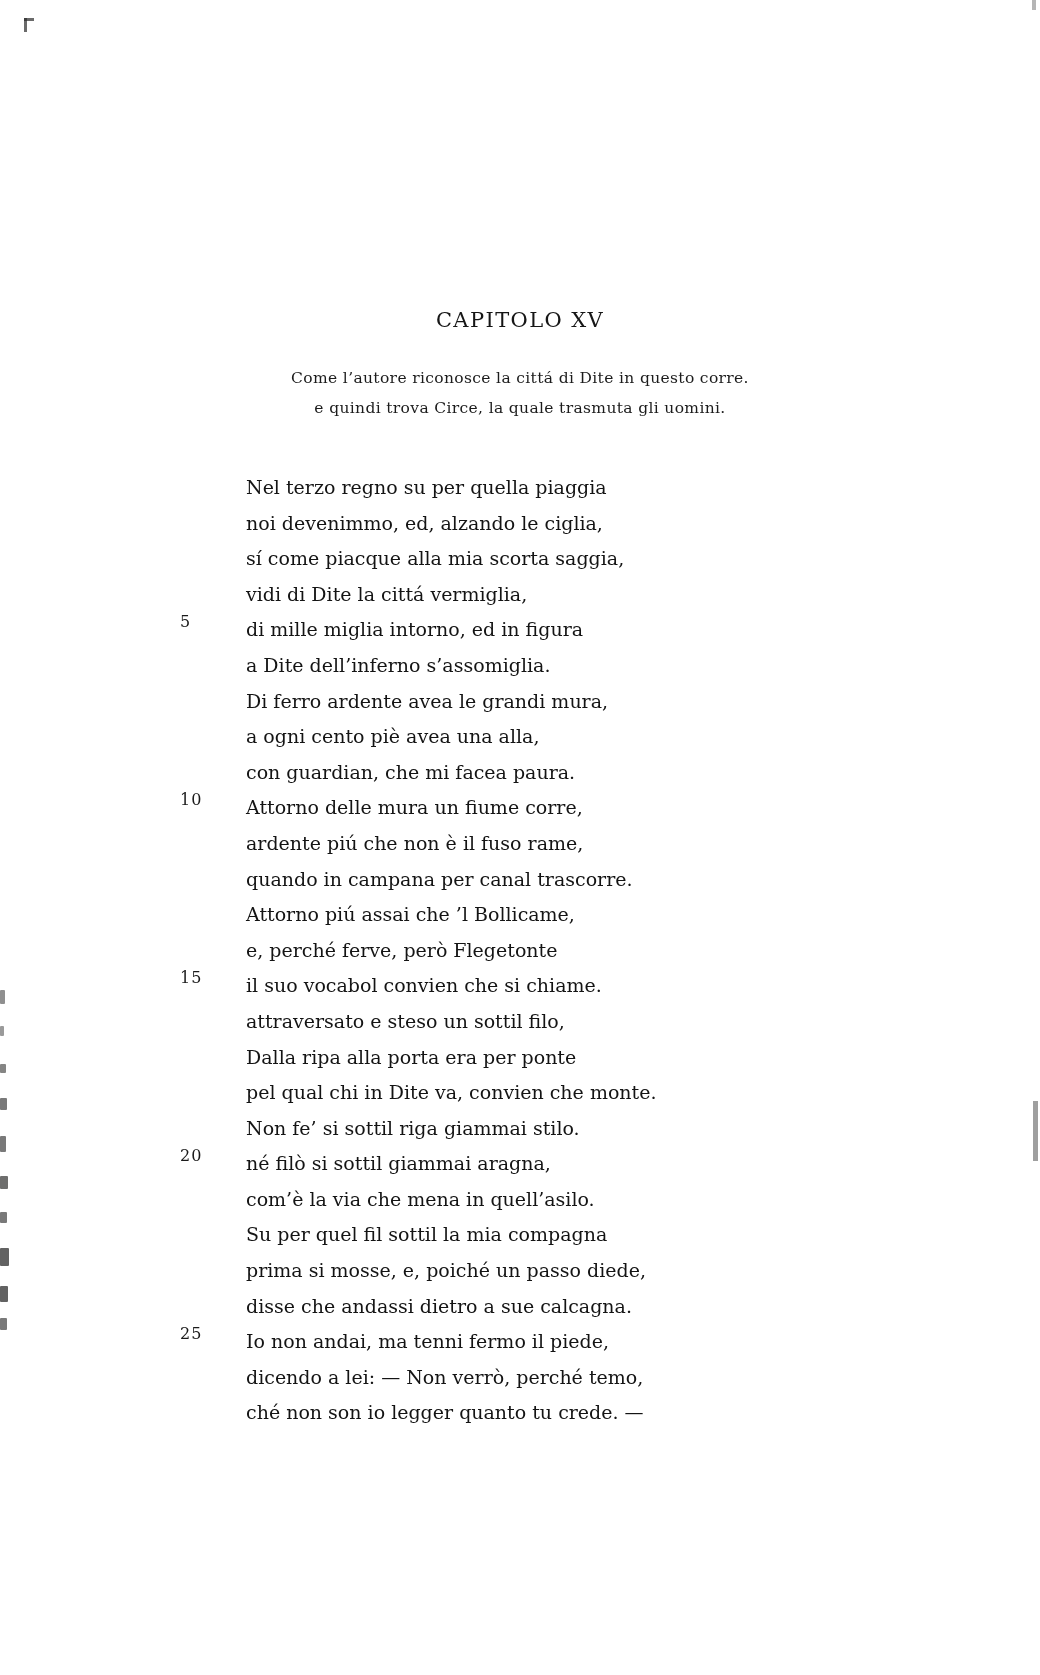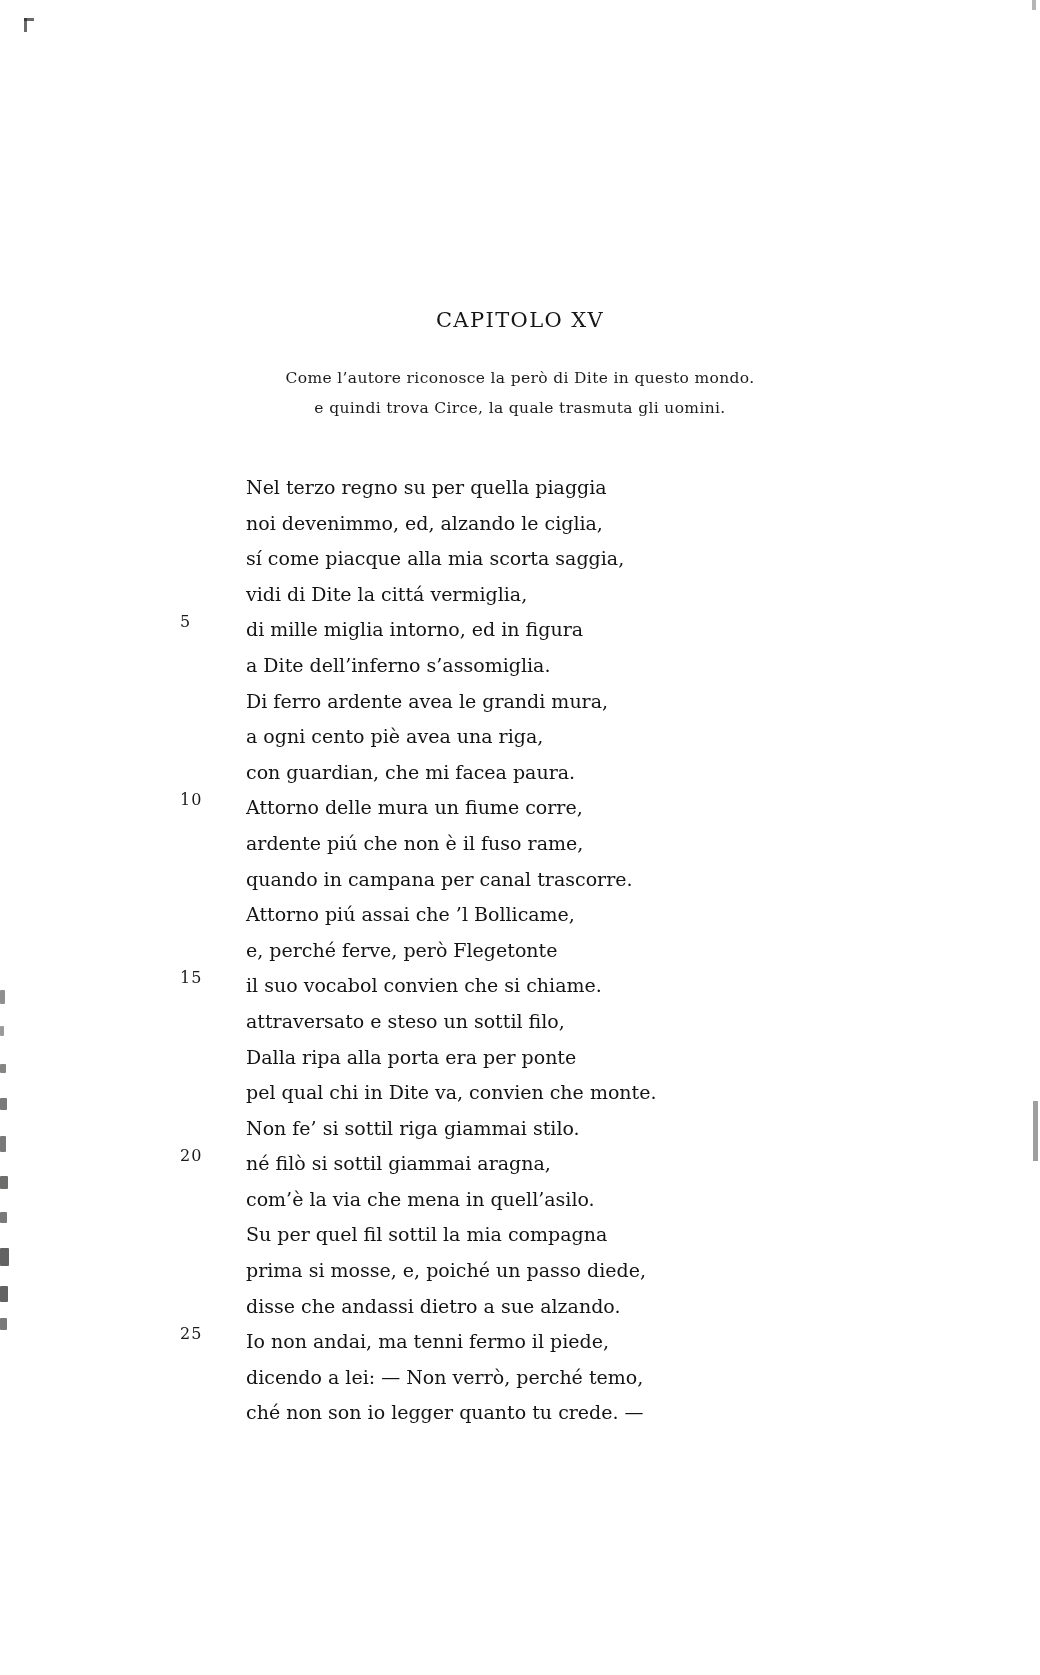--- a/index.html
+++ b/index.html
@@ -149,21 +149,21 @@
     <div class="speck" style="top:186px;width:8px;height:13px;opacity:.65;"></div>
     <div class="speck" style="top:222px;width:7px;height:11px;opacity:.6;"></div>
     <div class="speck" style="top:258px;width:9px;height:18px;opacity:.7;"></div>
     <div class="speck" style="top:296px;width:8px;height:16px;opacity:.7;"></div>
     <div class="speck" style="top:328px;width:7px;height:12px;opacity:.6;"></div>
   </div>
 
   <div class="chapter-title">CAPITOLO XV</div>
 
   <div class="argument">
-    <div>Come l’autore riconosce la però di Dite in questo mondo.</div>
+    <div>Come l’autore riconosce la cittá di Dite in questo corre.</div>
     <div>e quindi trova Circe, la quale trasmuta gli uomini.</div>
   </div>
 
   <div class="poem">
 
     <div class="verse-row">
       <span class="line-no"></span>
       <span class="verse-text indent">Nel terzo regno su per quella piaggia</span>
     </div>
     <div class="verse-row">
@@ -185,21 +185,21 @@
     <div class="verse-row">
       <span class="line-no"></span>
       <span class="verse-text">a Dite dell’inferno s’assomiglia.</span>
     </div>
     <div class="verse-row">
       <span class="line-no"></span>
       <span class="verse-text indent">Di ferro ardente avea le grandi mura,</span>
     </div>
     <div class="verse-row">
       <span class="line-no"></span>
-      <span class="verse-text">a ogni cento piè avea una riga,</span>
+      <span class="verse-text">a ogni cento piè avea una alla,</span>
     </div>
     <div class="verse-row">
       <span class="line-no"></span>
       <span class="verse-text">con guardian, che mi facea paura.</span>
     </div>
     <div class="verse-row">
       <span class="line-no">10</span>
       <span class="verse-text indent">Attorno delle mura un fiume corre,</span>
     </div>
     <div class="verse-row">
@@ -249,21 +249,21 @@
     <div class="verse-row">
       <span class="line-no"></span>
       <span class="verse-text indent">Su per quel fil sottil la mia compagna</span>
     </div>
     <div class="verse-row">
       <span class="line-no"></span>
       <span class="verse-text">prima si mosse, e, poiché un passo diede,</span>
     </div>
     <div class="verse-row">
       <span class="line-no"></span>
-      <span class="verse-text">disse che andassi dietro a sue alzando.</span>
+      <span class="verse-text">disse che andassi dietro a sue calcagna.</span>
     </div>
     <div class="verse-row">
       <span class="line-no">25</span>
       <span class="verse-text indent">Io non andai, ma tenni fermo il piede,</span>
     </div>
     <div class="verse-row">
       <span class="line-no"></span>
       <span class="verse-text">dicendo a lei: — Non verrò, perché temo,</span>
     </div>
     <div class="verse-row">

